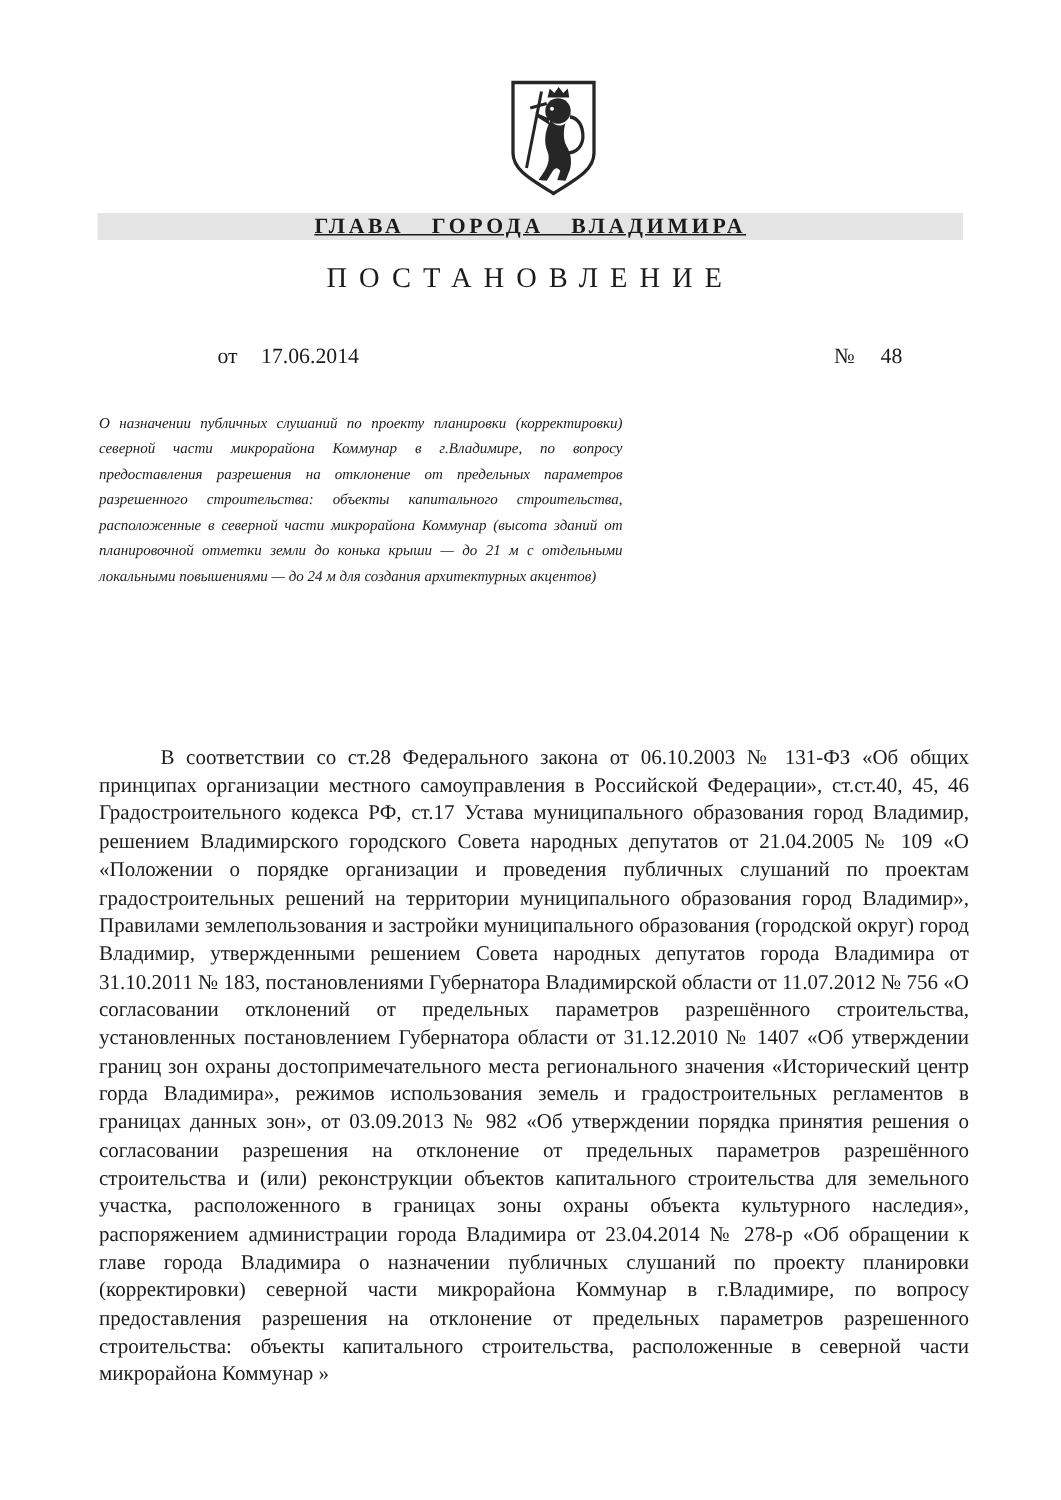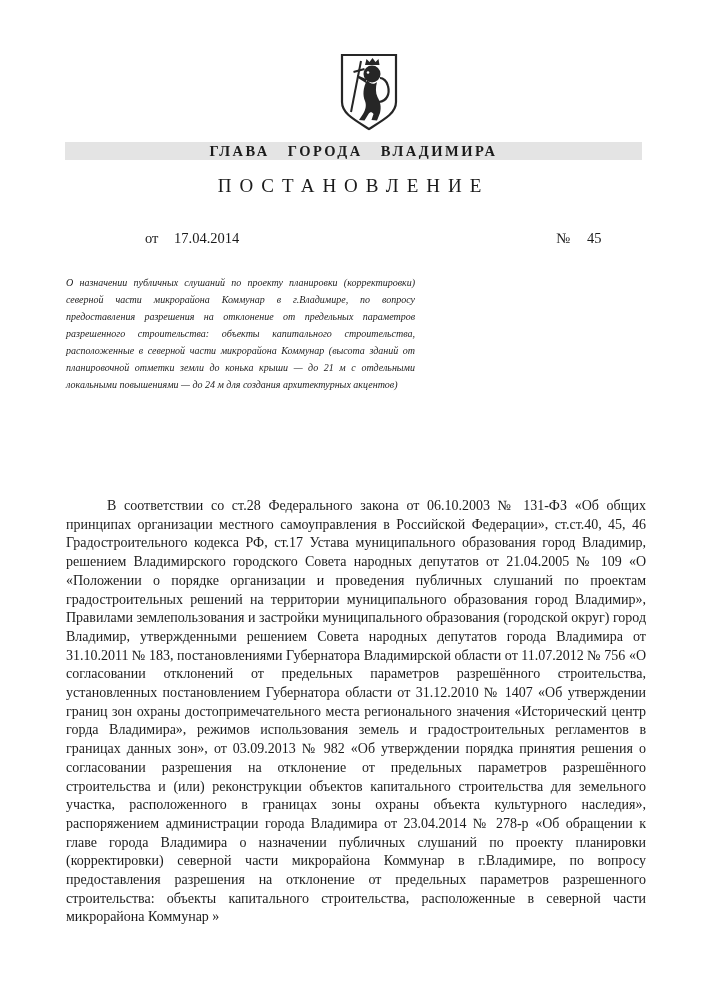--- a/index.html
+++ b/index.html
@@ -26,20 +26,21 @@
   .org-band {
     position: absolute;
     top: 142px;
     left: 65px;
     width: 577px;
     height: 18px;
     background: #e4e4e4;
     display: flex;
     align-items: center;
     justify-content: center;
+    text-decoration: underline;
   }
   .org-band .org-text {
     font-weight: bold;
     font-size: 14.5px;
     letter-spacing: 2.5px;
     word-spacing: 12px;
     white-space: nowrap;
   }
   .doc-type {
     position: absolute;
@@ -111,22 +112,22 @@
   </svg>
 
   <div class="org-band">
     <span class="org-text">ГЛАВА ГОРОДА ВЛАДИМИРА</span>
   </div>
 
   <div class="doc-type">ПОСТАНОВЛЕНИЕ</div>
 
   <div class="meta-row">
     <span class="date-prefix">от</span>
-    <span class="date-value">17.04.2014</span>
+    <span class="date-value">17.06.2014</span>
     <span class="number-sign">№</span>
-    <span class="number-value">45</span>
+    <span class="number-value">48</span>
   </div>
 
   <div class="subject">О назначении публичных слушаний по проекту планировки (корректировки) северной части микрорайона Коммунар в г.Владимире, по вопросу предоставления разрешения на отклонение от предельных параметров разрешенного строительства: объекты капитального строительства, расположенные в северной части микрорайона Коммунар (высота зданий от планировочной отметки земли до конька крыши — до 21 м с отдельными локальными повышениями — до 24 м для создания архитектурных акцентов)</div>
 
   <div class="body-text">В соответствии со ст.28 Федерального закона от 06.10.2003 № 131-ФЗ «Об общих принципах организации местного самоуправления в Российской Федерации», ст.ст.40, 45, 46 Градостроительного кодекса РФ, ст.17 Устава муниципального образования город Владимир, решением Владимирского городского Совета народных депутатов от 21.04.2005 № 109 «О «Положении о порядке организации и проведения публичных слушаний по проектам градостроительных решений на территории муниципального образования город Владимир», Правилами землепользования и застройки муниципального образования (городской округ) город Владимир, утвержденными решением Совета народных депутатов города Владимира от 31.10.2011 № 183, постановлениями Губернатора Владимирской области от 11.07.2012 № 756 «О согласовании отклонений от предельных параметров разрешённого строительства, установленных постановлением Губернатора области от 31.12.2010 № 1407 «Об утверждении границ зон охраны достопримечательного места регионального значения «Исторический центр горда Владимира», режимов использования земель и градостроительных регламентов в границах данных зон», от 03.09.2013 № 982 «Об утверждении порядка принятия решения о согласовании разрешения на отклонение от предельных параметров разрешённого строительства и (или) реконструкции объектов капитального строительства для земельного участка, расположенного в границах зоны охраны объекта культурного наследия», распоряжением администрации города Владимира от 23.04.2014 № 278-р «Об обращении к главе города Владимира о назначении публичных слушаний по проекту планировки (корректировки) северной части микрорайона Коммунар в г.Владимире, по вопросу предоставления разрешения на отклонение от предельных параметров разрешенного строительства: объекты капитального строительства, расположенные в северной части микрорайона Коммунар »</div>
 
 </div>
 
 </body></html>

